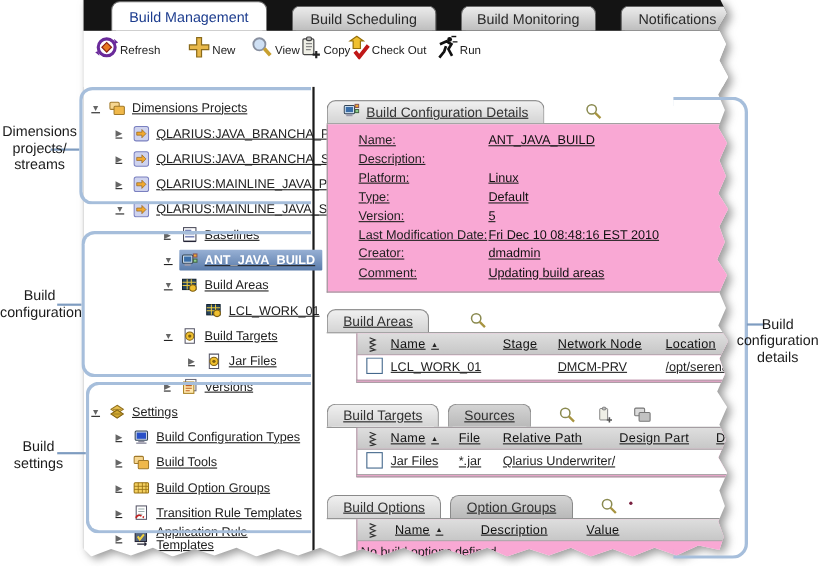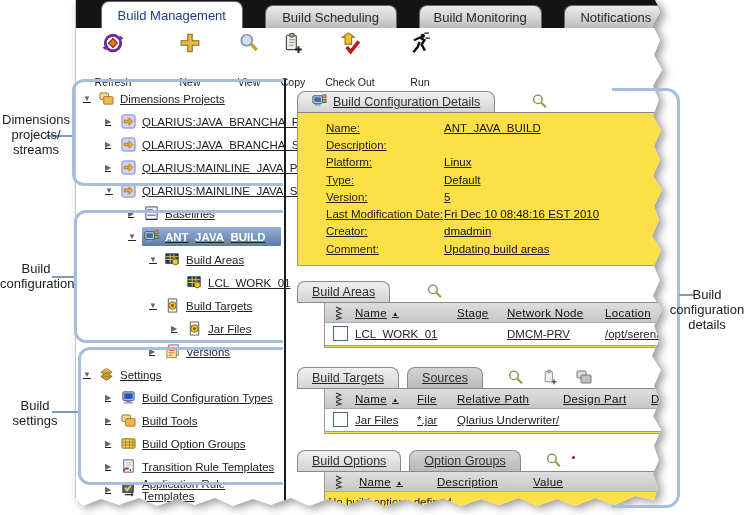--- a/index.html
+++ b/index.html
@@ -24,50 +24,50 @@
   .tabbar{position:relative;height:28px;background:#141414;display:flex;align-items:flex-end;
           padding-left:9px;gap:6px;}
   .tab{height:23px;border:1px solid #6a6a6a;border-bottom:none;border-radius:8px 8px 0 0;
        background:linear-gradient(#ececec,#bdbdbd);display:flex;align-items:center;justify-content:center;
        font-size:13px;color:#2a2a2a;box-sizing:border-box;margin-left:16px;}
   .tab.active{height:27px;background:#fff;color:#1c3c8e;}
   .w1{width:152px}.w2{width:142px}.w3{width:132px}.w4{width:112px}
 
   
   .toolbar{height:47px;background:#fff;display:flex;align-items:flex-start;padding-top:4px;}
-  .tool{display:flex;flex-direction:column;align-items:center;justify-content:flex-start;gap:18px;cursor:pointer;}
+  .tool{display:flex;flex-direction:row;align-items:center;justify-content:flex-start;gap:1px;cursor:pointer;}
   .tool .tlabel{font-size:10.5px;color:#222;white-space:nowrap;}
   .t-refresh{margin-left:10px;width:54px}.t-new{margin-left:30px;width:40px}
   .t-view{margin-left:17px;width:44px}.t-copy{width:44px}.t-checkout{width:70px}.t-run{margin-left:10px;width:50px}
 
   
   .main{display:flex;height:436px;text-decoration:underline;}
   .tree{width:210px;border-right:2px solid #1a1a1a;padding-top:8px;box-sizing:border-box;}
   .trow{display:flex;align-items:center;height:23px;padding-right:3px;font-size:11.5px;cursor:default;}
-  .lv0{padding-left:7px}.lv1{padding-left:29px}.lv2{padding-left:52px}.lv3{padding-left:73px}.lv4{padding-left:95px}
+  .lv0{padding-left:7px}.lv1{padding-left:29px}.lv2{padding-left:73px}.lv3{padding-left:73px}.lv4{padding-left:95px}
   .arr{width:14px;flex:0 0 14px;font-size:8px;color:#666;text-align:left;}
   .a-down::before{content:"▼";}
   .a-right::before{content:"▶";}
   .rowbody{display:flex;align-items:center;gap:5px;flex:1;padding:2px 6px 2px 2px;}
   .trow.selected .rowbody{background:linear-gradient(#97b0d4,#5b7cab);color:#fff;font-weight:bold;border-radius:1px;}
   .ticon{flex:0 0 16px;display:inline-flex;}
 
   
   .rightpanel{flex:1;padding:0 0 0 11px;box-sizing:border-box;overflow:hidden;}
   .sec{margin-top:10px;}
   .sec-tabs{display:flex;align-items:flex-end;gap:8px;border-bottom:1px solid #8a8a8a;height:23px;}
   .stab{display:inline-flex;align-items:center;gap:6px;height:21px;padding:0 14px;box-sizing:border-box;
         border:1px solid #8a8a8a;border-bottom:none;border-radius:8px 8px 0 0;font-size:12.5px;color:#333;
         background:linear-gradient(#d4d4d4,#b9b9b9);cursor:pointer;white-space:nowrap;}
   .stab.active{background:linear-gradient(#f0f0f0,#d4d4d4);}
   .mag{margin-left:28px;display:inline-flex;align-items:flex-end;padding-bottom:2px;cursor:pointer;}
   .hicon{display:inline-flex;align-items:flex-end;padding-bottom:3px;margin-left:10px;cursor:pointer;}
   .dot{width:3px;height:3px;background:#7a2040;border-radius:50%;margin:0 0 12px 2px;}
 
-  .sec-body{border:1px solid #999;border-top:none;background:#fde047;}
+  .sec-body{border:1px solid #999;border-top:none;background:#f9a8d4;}
   .details-body{padding:6px 4px 8px 28px;}
   .drow{display:grid;grid-template-columns:118px 1fr;height:17.3px;align-items:center;font-size:11.5px;}
   .drow .dl{color:#222;}
   .drow .dv{color:#111;}
 
   .thead{display:grid;align-items:center;height:19px;background:linear-gradient(#dedede,#c7c7c7);
          font-size:11.5px;color:#111;letter-spacing:.3px;border-bottom:1px solid #aaa;}
   .tdata{display:grid;align-items:center;height:22px;background:#fff;font-size:11.5px;color:#222;}
   .g-areas{grid-template-columns:30px 102px 50px 98px 1fr;}
   .g-targets{grid-template-columns:30px 62px 40px 106px 88px 1fr;}

